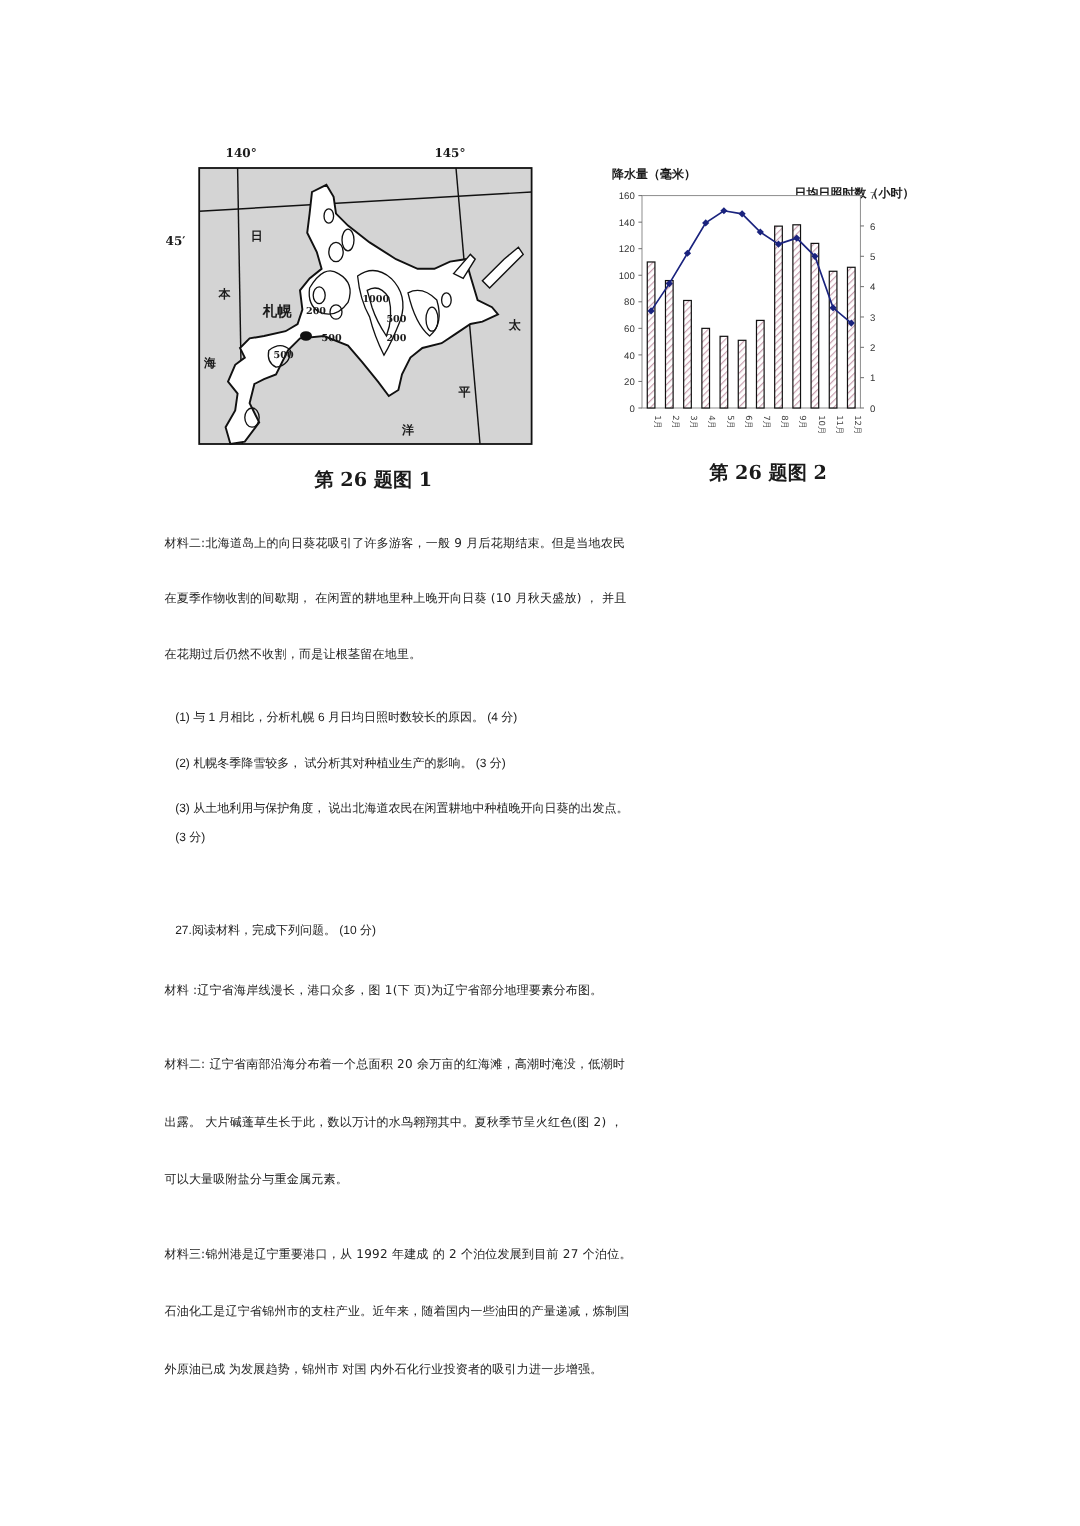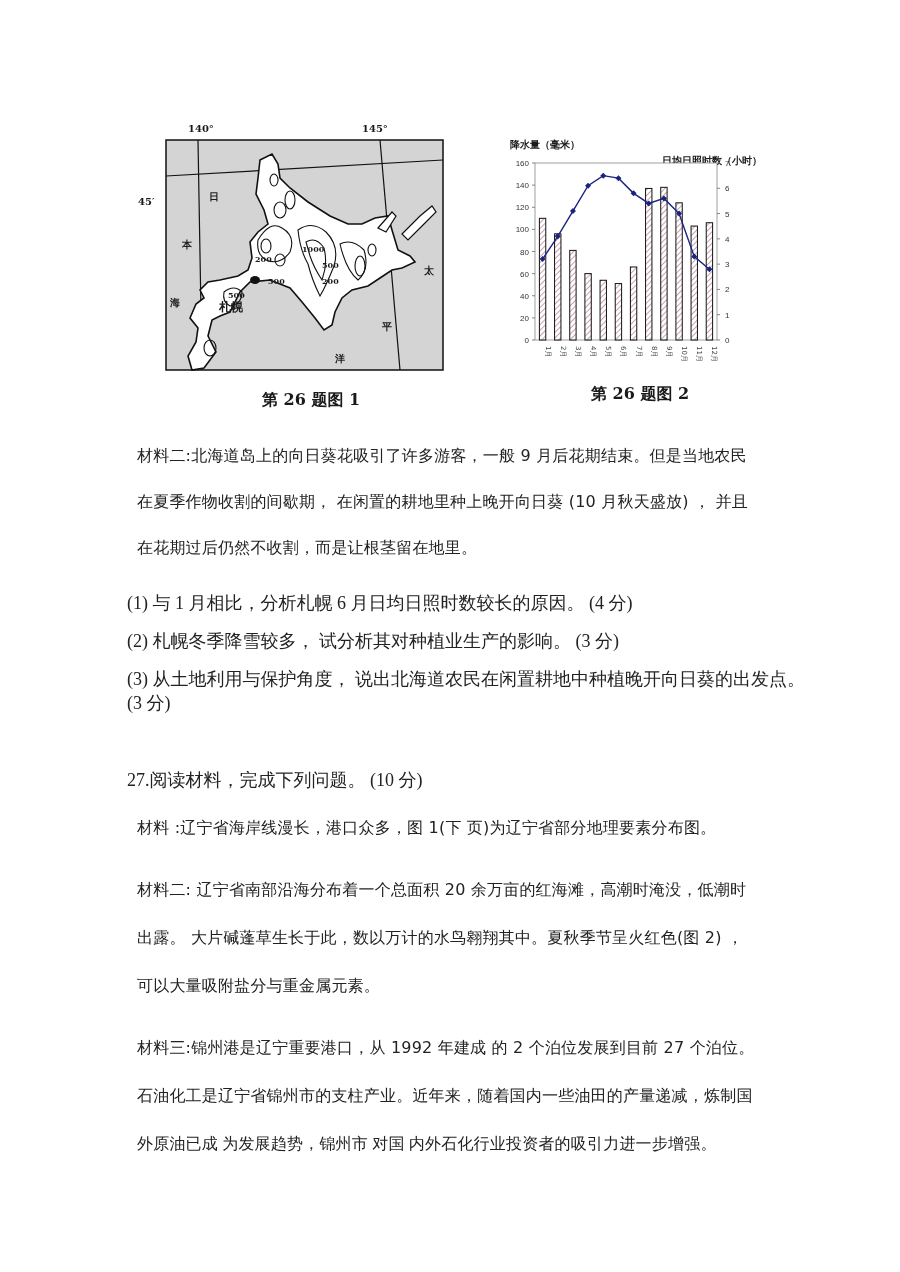--- a/index.html
+++ b/index.html
@@ -11,22 +11,22 @@
   #map-wrap { left: 130px; top: 120px; width: 330px; height: 255px; }
   #map-svg { position: absolute; left: 0; top: 0; }
   .map-label { position: absolute; font-size: 10px; font-weight: bold; font-family: "DejaVu Serif", serif; }
 
   
   #chart-wrap { left: 490px; top: 130px; width: 290px; height: 245px; margin-left: 12px; }
   .chart-header { position: absolute; font-size: 10px; font-weight: bold; font-family: "DejaVu Sans", sans-serif; }
 
   .caption { position: absolute; font-size: 16px; font-weight: bold; font-family: "DejaVu Serif", serif; }
 
-  .para { position: absolute; left: 137px; font-size: 16px; font-family: "DejaVu Sans", sans-serif; color: #222; white-space: nowrap; letter-spacing: 0.2px; }
-  .q { position: absolute; left: 127px; font-size: 18px; font-family: Liberation Serif, serif; color: #222; white-space: nowrap; }
+  .para { position: absolute; left: 137px; font-size: 10px; font-family: "DejaVu Sans", sans-serif; color: #222; white-space: nowrap; letter-spacing: 0.2px; }
+  .q { position: absolute; left: 146px; font-size: 10px; font-family: Liberation Sans, sans-serif; color: #222; white-space: nowrap; }
 </style>
 </head>
 <body>
 
 <div id="map-wrap" class="abs">
   <svg id="map-svg" width="330" height="255" viewBox="0 0 330 255">
     <rect x="36" y="20" width="277" height="230" fill="#d4d4d4" stroke="#111" stroke-width="1.5"></rect>
 
     <line x1="68" y1="20" x2="72" y2="250" stroke="#111" stroke-width="1.2"></line>
     <line x1="250" y1="20" x2="270" y2="250" stroke="#111" stroke-width="1.2"></line>
@@ -61,21 +61,21 @@
   <span class="map-label" style="left:8px; top:50px;margin-top:26px;">45′</span>
 
   <span class="map-label" style="left:79px; top:70px;">日</span>
   <span class="map-label" style="left:52px; top:118px;">本</span>
   <span class="map-label" style="left:40px; top:176px;">海</span>
 
   <span class="map-label" style="left:294px; top:144px;">太</span>
   <span class="map-label" style="left:252px; top:200px;">平</span>
   <span class="map-label" style="left:205px; top:232px;">洋</span>
 
-  <span class="map-label" style="left:89px; top:131px; font-size:12px;margin-top:48px;">札幌</span>
+  <span class="map-label" style="left:89px; top:131px; font-size:12px;">札幌</span>
   <span class="map-label" style="left:125px; top:134px; font-size:8px;">200</span>
   <span class="map-label" style="left:172px; top:124px; font-size:8px;">1000</span>
   <span class="map-label" style="left:192px; top:140px; font-size:8px;">500</span>
   <span class="map-label" style="left:138px; top:156px; font-size:8px;">500</span>
   <span class="map-label" style="left:192px; top:156px; font-size:8px;">200</span>
   <span class="map-label" style="left:98px; top:170px; font-size:8px;">500</span>
 </div>
 <div class="caption" style="left:262px; top:390px;">第 26 题图 1</div>
 
 <div id="chart-wrap" class="abs">

